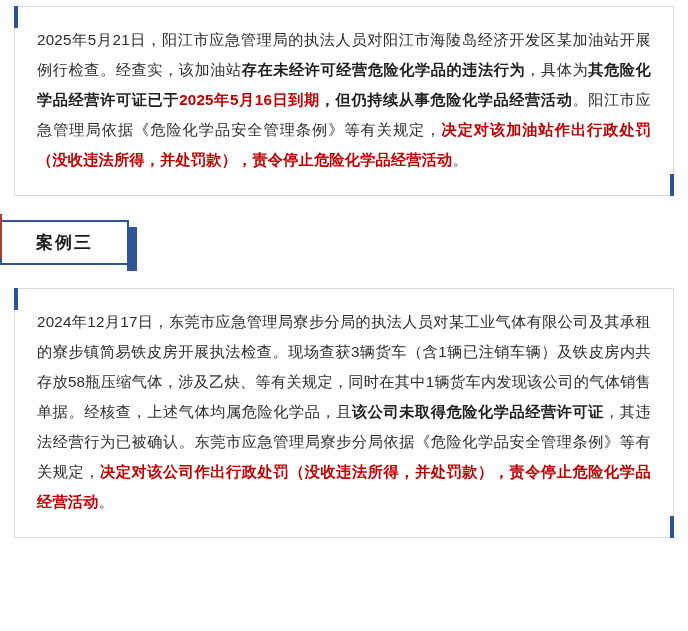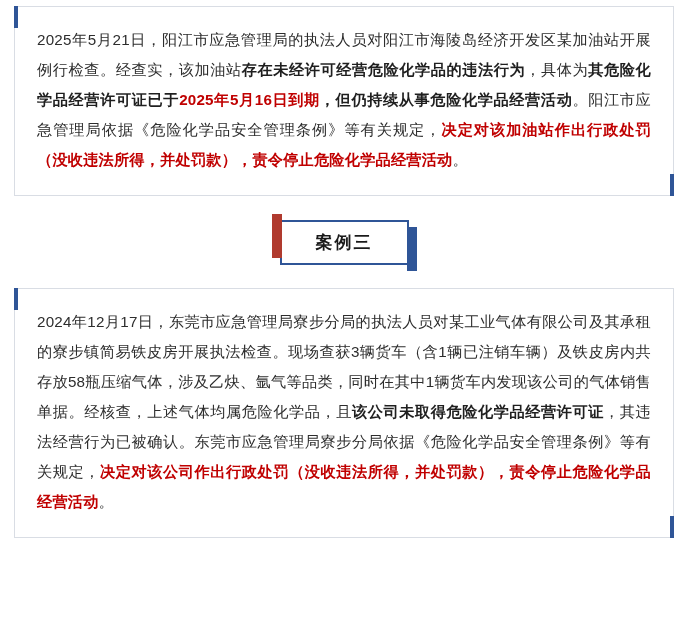--- a/index.html
+++ b/index.html
@@ -66,21 +66,20 @@
   }
   .em-red {
     font-weight: bold;
     color: #c00000;
   }
   
   .banner-wrap {
     height: 88px;
     display: flex;
     align-items: center;
-    justify-content: center;
     position: relative;
   }
   .banner {
     position: relative;
     display: inline-flex;
     align-items: center;
     justify-content: center;
     background: #ffffff;
     border: 2px solid #2f5597;
     padding: 9px 34px;
@@ -124,16 +123,16 @@
     <div class="banner">
       <span class="banner-tab-left"></span>
       <span class="banner-tab-right"></span>
       <span class="banner-label">案例三</span>
     </div>
   </div>
 
   <div class="card">
     <span class="card-accent"></span>
     <span class="card-accent bottom-right"></span>
-    <p class="para" id="case-three-body"><span>2024年12月17日，东莞市应急管理局寮步分局的执法人员对某工业气体有限公司及其承租的寮步镇简易铁皮房开展执法检查。现场查获3辆货车（含1辆已注销车辆）及铁皮房内共存放58瓶压缩气体，涉及乙炔、氩气等品类，同时在其中1辆货车内发现该公司的气体销售单据。经核查，上述气体均属危险化学品，且</span><span class="em-dark">该公司未取得危险化学品经营许可证</span><span>，其违法经营行为已被确认。东莞市应急管理局寮步分局依据《危险化学品安全管理条例》等有关规定，</span><span class="em-red">决定对该公司作出行政处罚（没收违法所得，并处罚款），责令停止危险化学品经营活动</span><span>。</span></p>
+    <p class="para" id="case-three-body"><span>2024年12月17日，东莞市应急管理局寮步分局的执法人员对某工业气体有限公司及其承租的寮步镇简易铁皮房开展执法检查。现场查获3辆货车（含1辆已注销车辆）及铁皮房内共存放58瓶压缩气体，涉及乙炔、等有关规定，同时在其中1辆货车内发现该公司的气体销售单据。经核查，上述气体均属危险化学品，且</span><span class="em-dark">该公司未取得危险化学品经营许可证</span><span>，其违法经营行为已被确认。东莞市应急管理局寮步分局依据《危险化学品安全管理条例》等有关规定，</span><span class="em-red">决定对该公司作出行政处罚（没收违法所得，并处罚款），责令停止危险化学品经营活动</span><span>。</span></p>
   </div>
 
 </div>
 
 </body></html>

